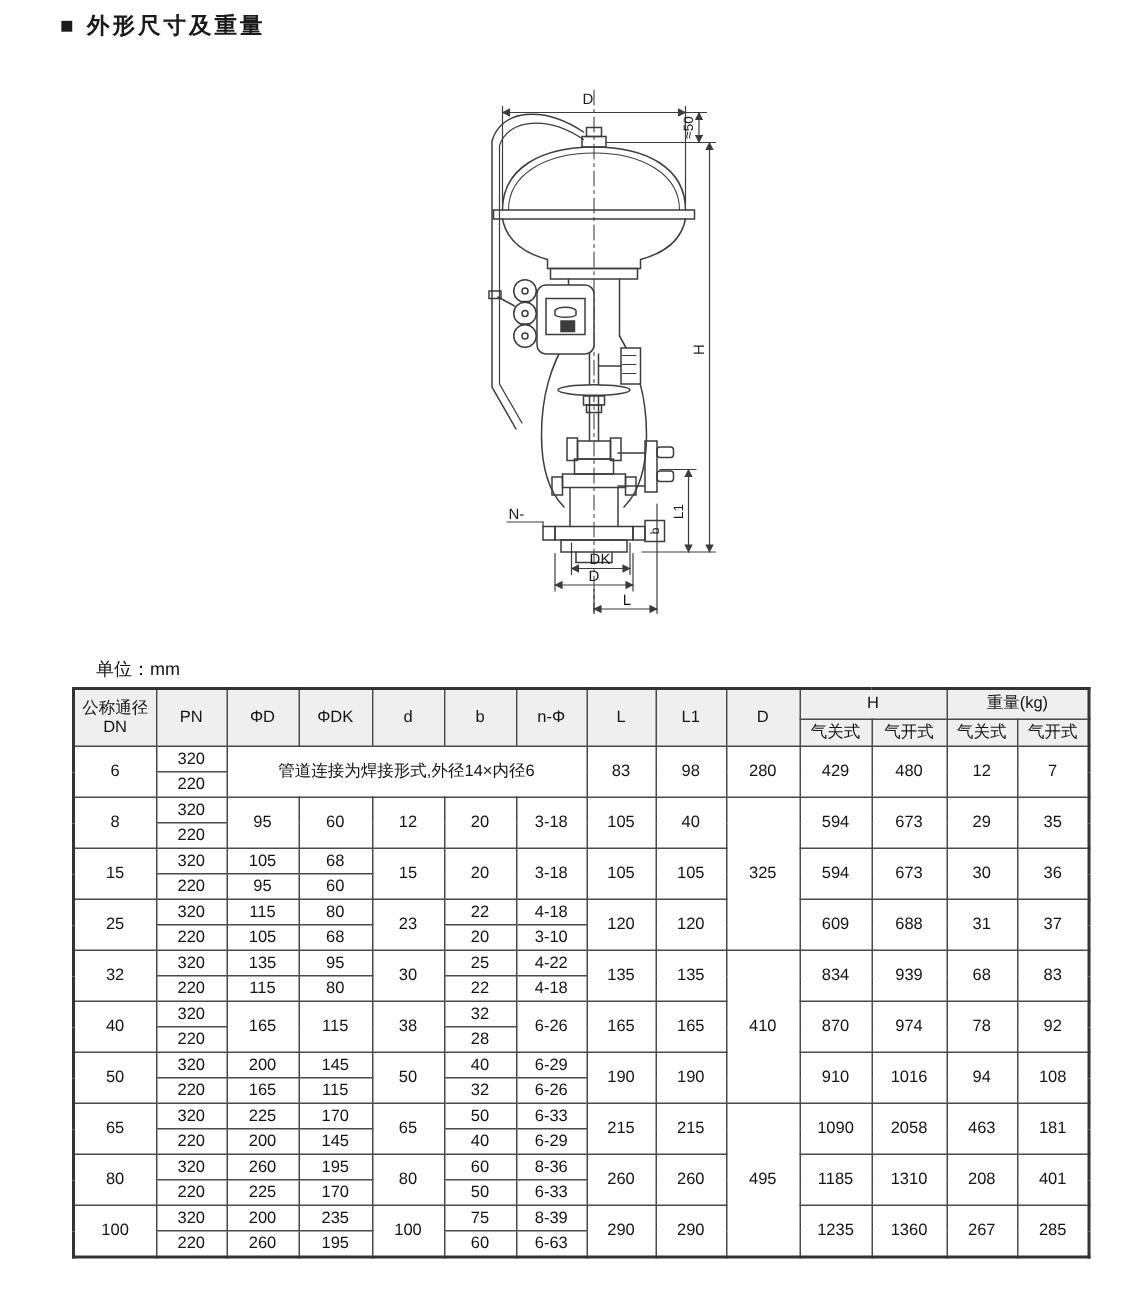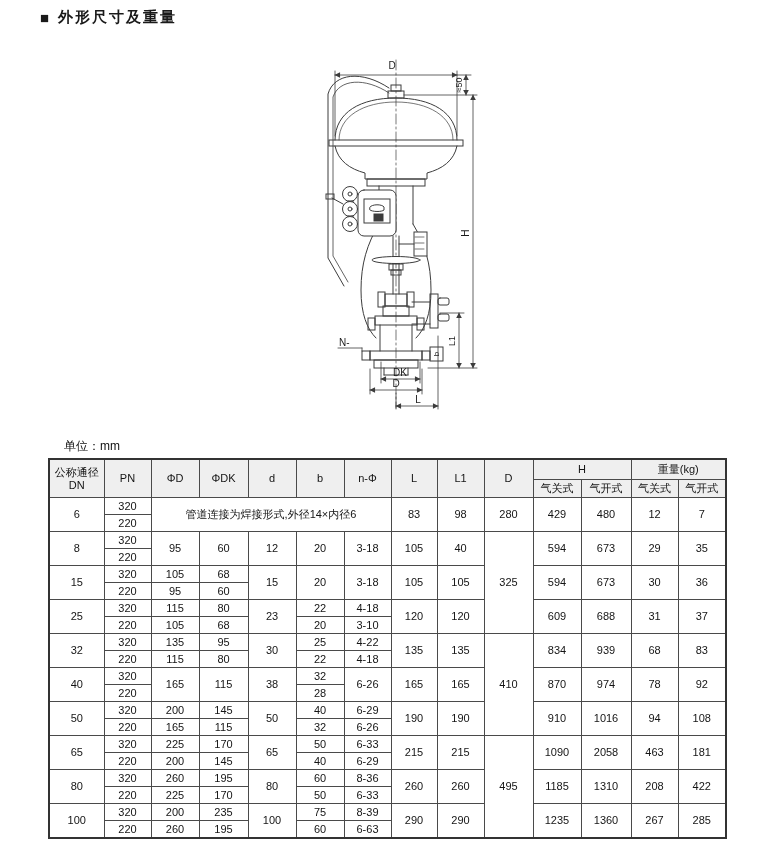--- a/index.html
+++ b/index.html
@@ -398,21 +398,21 @@
         <td>260</td>
         <td>195</td>
         <td rowspan="2">80</td>
         <td>60</td>
         <td>8-36</td>
         <td rowspan="2">260</td>
         <td rowspan="2">260</td>
         <td rowspan="2">1185</td>
         <td rowspan="2">1310</td>
         <td rowspan="2">208</td>
-        <td rowspan="2">422</td>
+        <td rowspan="2">401</td>
       </tr>
       <tr>
         <td>220</td>
         <td>225</td>
         <td>170</td>
         <td>50</td>
         <td>6-33</td>
       </tr>
       <tr>
         <td rowspan="2">100</td>

